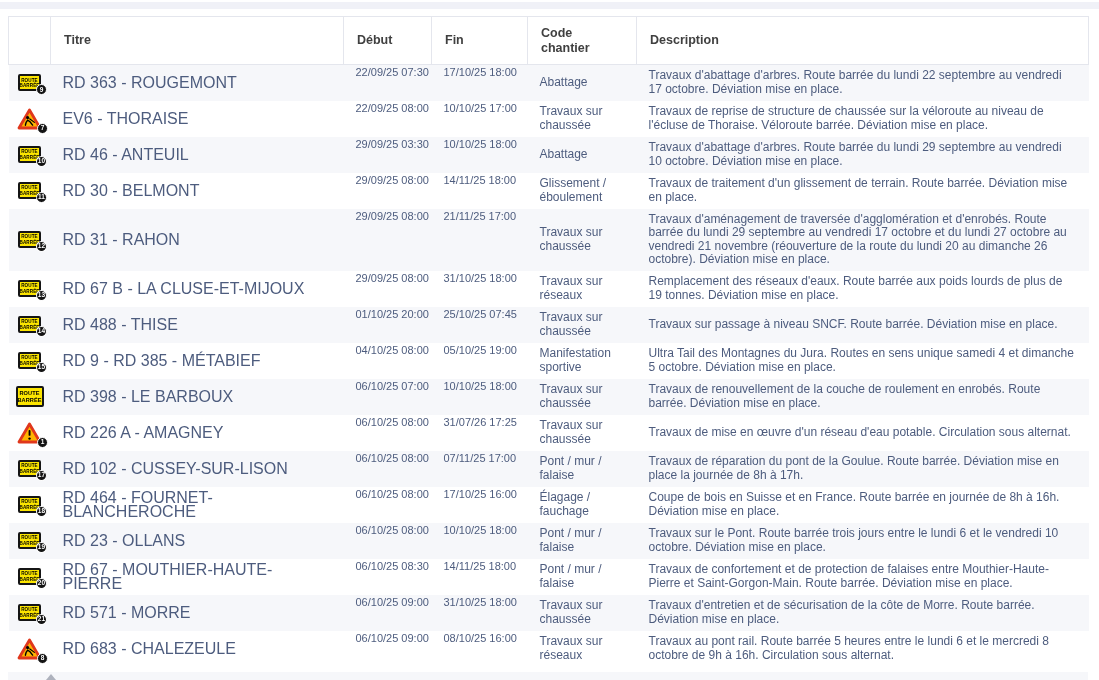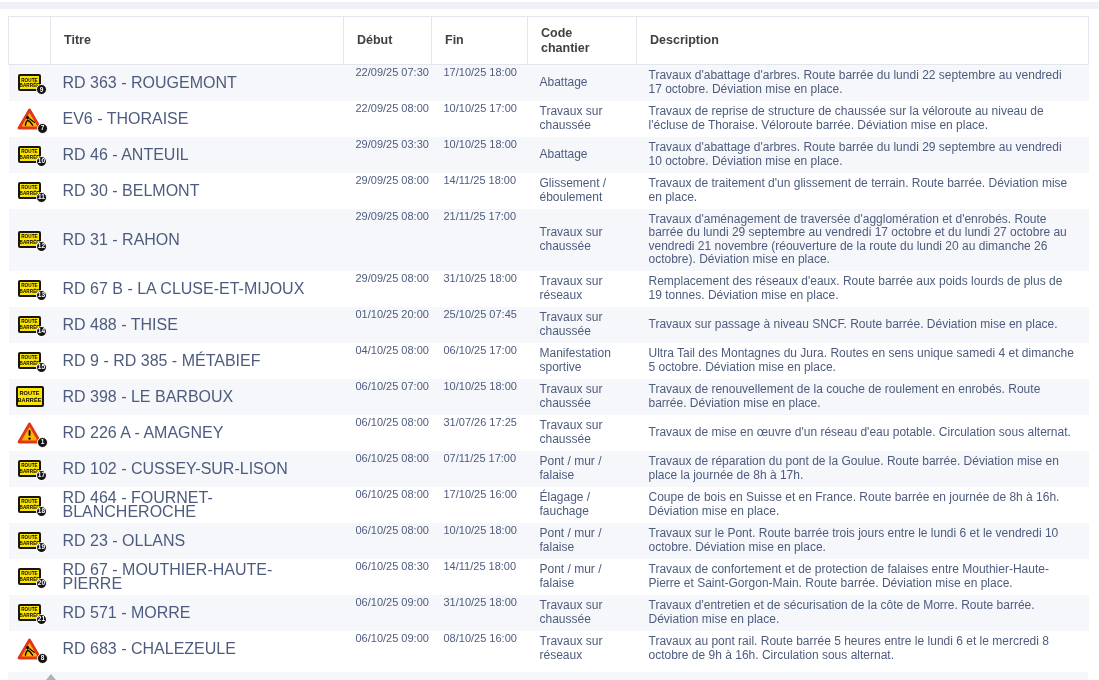--- a/index.html
+++ b/index.html
@@ -166,21 +166,21 @@
           <td class="cell-code">Travaux sur chaussée</td>
           <td class="cell-description">Travaux sur passage à niveau SNCF. Route barrée. Déviation mise en place.</td>
         </tr>
         <tr>
           <td class="cell-icon"><span class="sign"><span class="rb">
                 <span>ROUTE</span>
                 <span>BARRÉE</span>
               </span><span class="count-badge">15</span></span></td>
           <td class="cell-titre">RD 9 - RD 385 - MÉTABIEF</td>
           <td class="cell-debut">04/10/25 08:00</td>
-          <td class="cell-fin">06/10/25 17:00</td>
+          <td class="cell-fin">05/10/25 19:00</td>
           <td class="cell-code">Manifestation sportive</td>
           <td class="cell-description">Ultra Tail des Montagnes du Jura. Routes en sens unique samedi 4 et dimanche 5 octobre. Déviation mise en place.</td>
         </tr>
         <tr>
           <td class="cell-icon"><span class="sign"><span class="rb large">
                 <span>ROUTE</span>
                 <span>BARRÉE</span>
               </span></span></td>
           <td class="cell-titre">RD 398 - LE BARBOUX</td>
           <td class="cell-debut">06/10/25 07:00</td>

